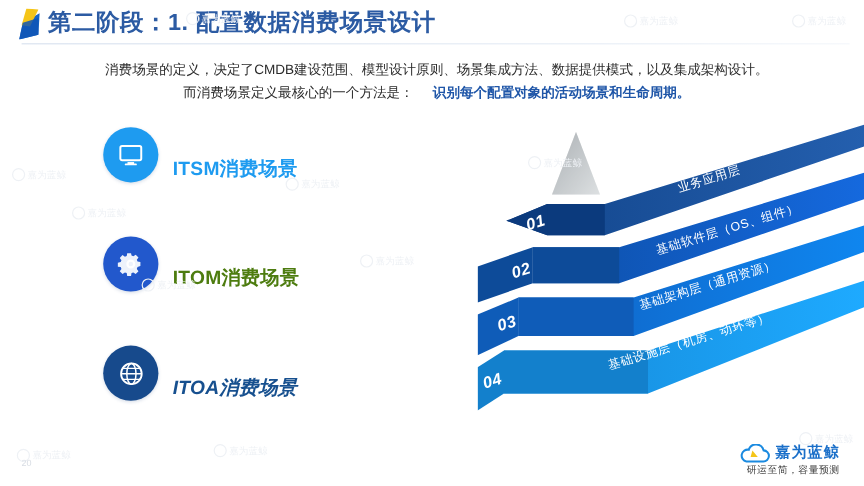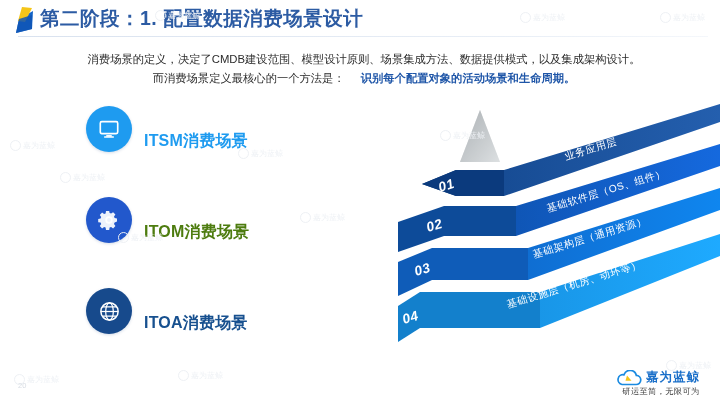--- a/index.html
+++ b/index.html
@@ -21,21 +21,21 @@
     position:absolute;left:18px;top:36px;width:690px;height:1px;
     background:linear-gradient(to right,#d9e2ef 0%,#e8eef6 70%,#f4f7fb 100%);
   }
   
   #intro{position:absolute;left:34px;top:50px;width:660px;}
   .intro-line{font-size:11.3px;color:#2b2b2b;line-height:19px;white-space:nowrap;text-align:center;}
   .intro-strong{color:#1f56a8;font-weight:bold;margin-left:16px;}
   
   #scenarios{position:absolute;left:86px;top:104px;width:230px;}
   .scenario{position:relative;height:91px;}
-  .scenario:last-child{height:80px;}
+  .scenario:last-child{height:80px;font-style:italic;}
   .sc-icon{
     position:absolute;left:0;top:2px;width:46px;height:46px;border-radius:50%;
     display:flex;align-items:center;justify-content:center;
     box-shadow:0 1px 3px rgba(20,60,120,.18);
   }
   .sc-icon svg{display:block;}
   .sc-title{
     position:absolute;left:58px;top:2px;
     font-size:16px;font-weight:bold;color:#1779d8;letter-spacing:.2px;
     white-space:nowrap;
@@ -249,14 +249,14 @@
   </div>
 
 <div id="page-num">20</div>
 
 <div id="footer-logo">
   <svg width="30" height="18" viewBox="0 0 30 18" style="position:absolute;left:2px;top:2px;">
     <path d="M8 14.5h14a4.6 4.6 0 0 0 .3-9.2A6.4 6.4 0 0 0 10 4.8 4.9 4.9 0 0 0 8 14.5z" fill="none" stroke="#1a8ae0" stroke-width="1.7"></path>
     <path d="M13 5.5 L17.5 10.8 L11.5 10.8 Z" fill="#f5c518"></path>
   </svg>
   <div id="footer-brand">嘉为蓝鲸</div>
-  <div id="footer-tagline">研运至简，无限可为</div>
+  <div id="footer-tagline">研运至简，容量预测</div>
 </div>
 
 </body></html>

